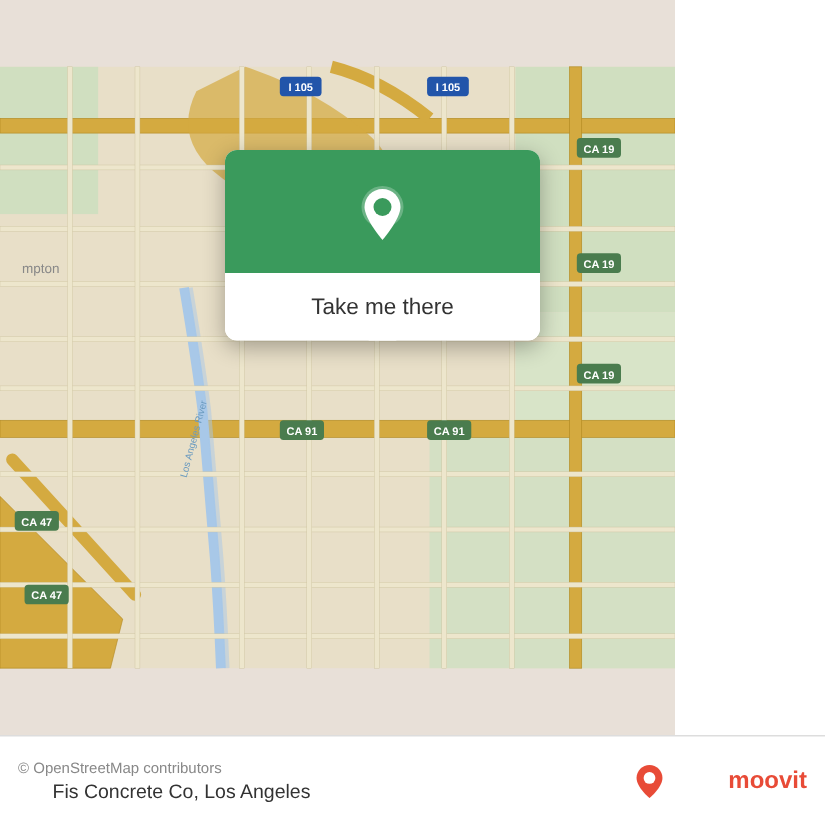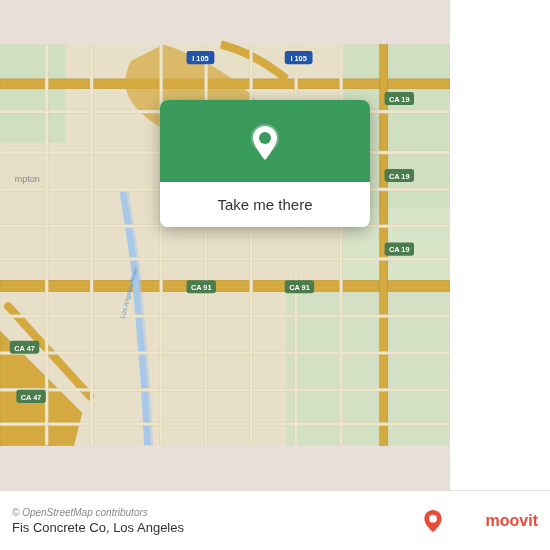--- a/index.html
+++ b/index.html
@@ -25,21 +25,21 @@
       width: 100%;
       height: 100%;
       position: absolute;
       top: 0; left: 0;
     }
 
     
     #popup-card {
       position: absolute;
       top: 100px;
-      left: 160px;
+      left: 150px;
       width: 210px;
       background: white;
       border-radius: 8px;
       box-shadow: 0 4px 15px rgba(0,0,0,0.3);
       overflow: hidden;
       z-index: 100;
     }
 
     .popup-green-top {
       background: #3a9a5c;
@@ -88,27 +88,27 @@
       border-top: 1px solid #ddd;
       display: flex;
       align-items: center;
       padding: 0 12px;
       justify-content: space-between;
     }
 
     .attribution {
       font-size: 10px;
       color: #888;
-      font-style: italic;
     }
 
     .place-info {
       font-size: 13px;
       color: #333;
       font-weight: 500;
+      margin-left: 23px;
     }
 
     .moovit-logo {
       display: flex;
       align-items: center;
       gap: 4px;
     }
 
     .moovit-text {
       font-size: 16px;

